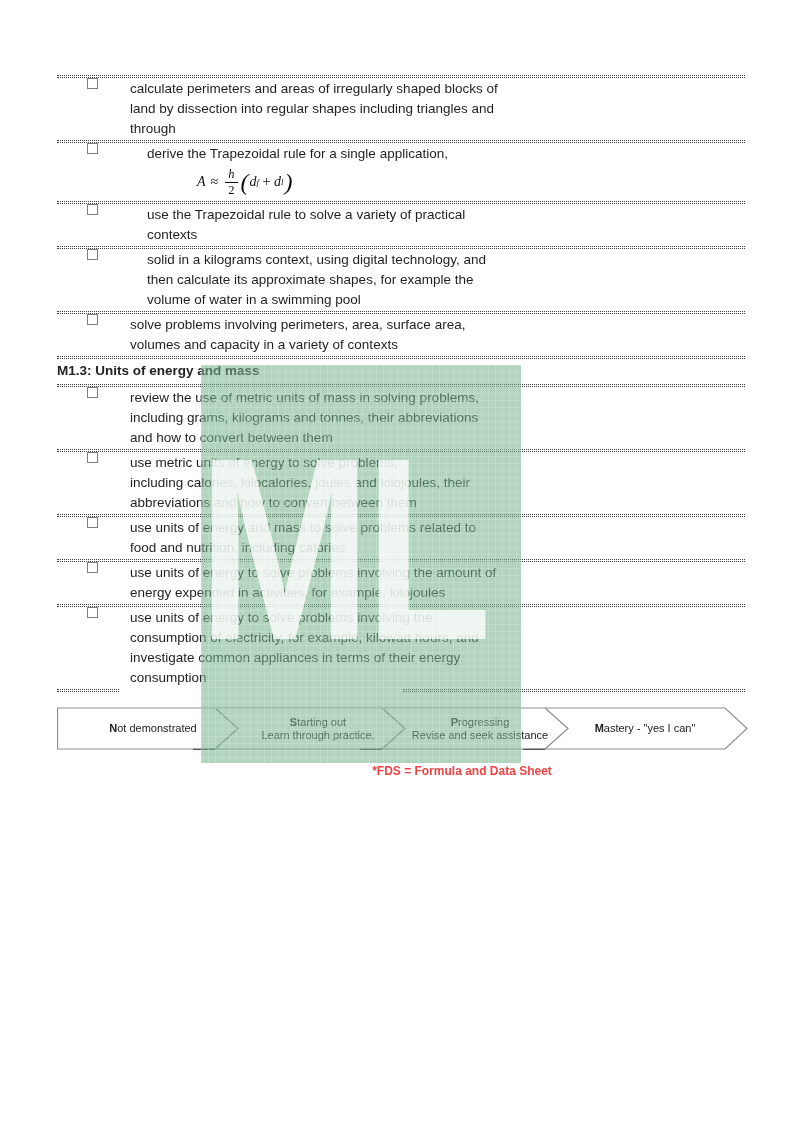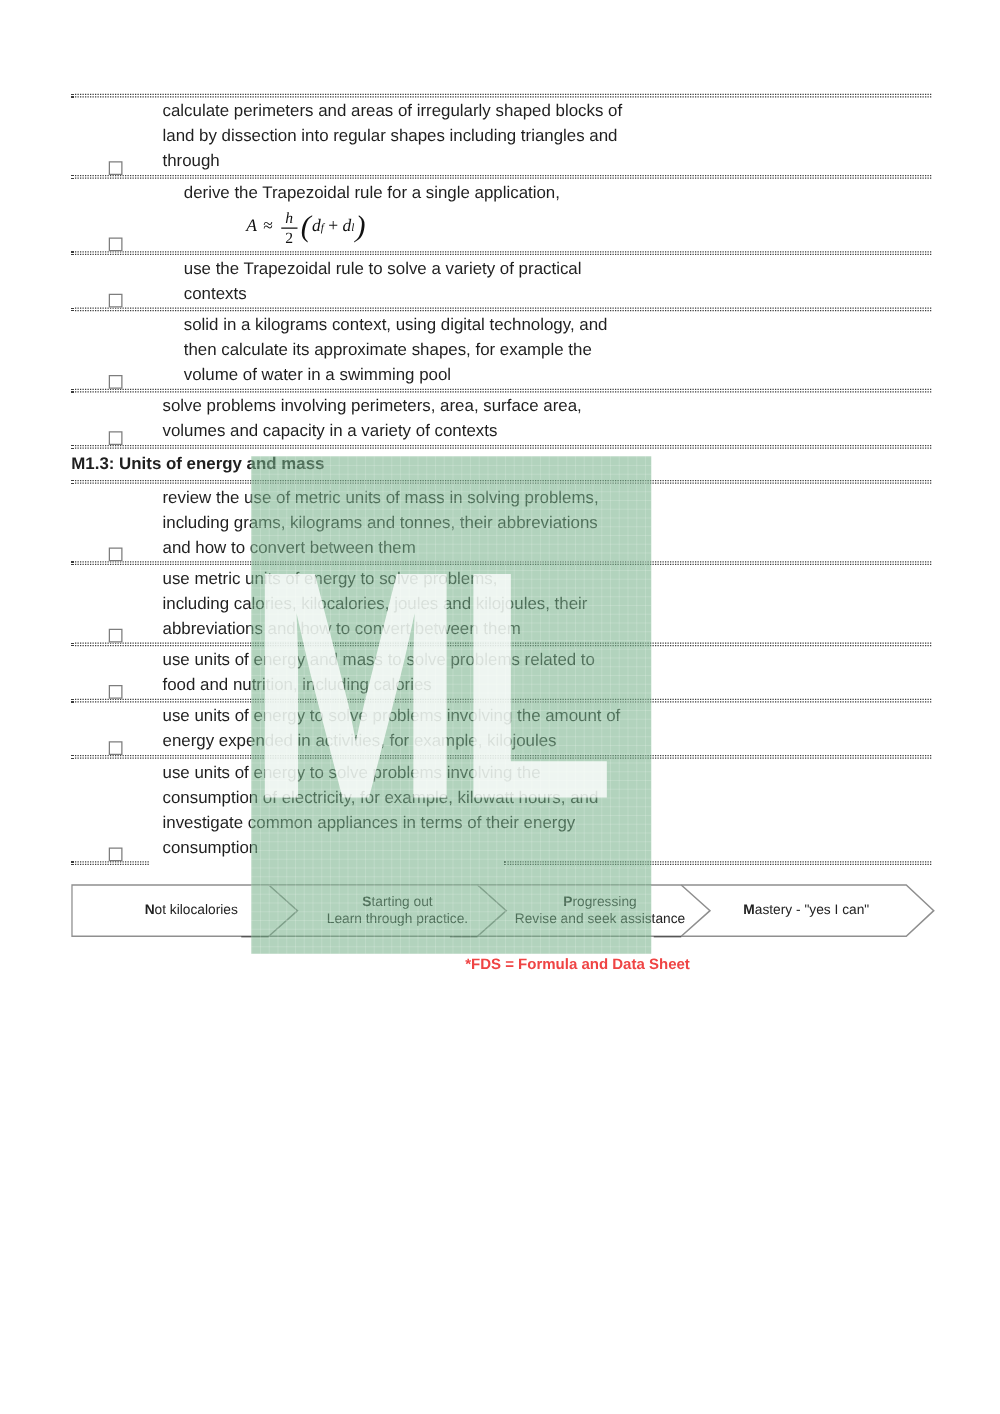--- a/index.html
+++ b/index.html
@@ -16,21 +16,21 @@
     border-bottom:1px dotted #3d3d3d;
   }
   .partial-sep { position:relative; height:3px; }
   .partial-sep span {
     position:absolute; top:0; height:1px;
     border-top:1px dotted #3d3d3d; border-bottom:1px dotted #3d3d3d;
   }
   .partial-sep .seg-left  { left:0; width:62px; }
   .partial-sep .seg-right { left:346px; right:0; }
 
-  .row { display:flex; align-items:flex-end; }
+  .row { display:flex; align-items:flex-start; }
   .cb-col { flex:0 0 73px; display:flex; }
   .checkbox {
     width:11px; height:11px; margin-left:30px;
     border:1.5px solid #7d7d7d; background:#fff; box-sizing:border-box;
   }
   .txt-col { flex:1; font-size:13.5px; line-height:20px; padding:1px 0; }
   .txt-col.indent2 { padding-left:17px; }
   .txt-line { white-space:nowrap; }
 
   .section-header {
@@ -223,21 +223,21 @@
 
   <div class="progress-bar">
     <svg width="691" height="43" viewBox="0 0 691 43">
       <path d="M0.5,1 H668 L690,21.5 L668,42 H0.5 Z" fill="#ffffff" stroke="#8f8f8f" stroke-width="1.2"></path>
       <path d="M158,1 L181,21.5 L158,42" fill="none" stroke="#8f8f8f" stroke-width="1.2"></path>
       <path d="M325,1 L348,21.5 L325,42" fill="none" stroke="#8f8f8f" stroke-width="1.2"></path>
       <path d="M488,1 L511,21.5 L488,42" fill="none" stroke="#8f8f8f" stroke-width="1.2"></path>
       <path d="M136,42.5 h22 M303,42.5 h22 M466,42.5 h22" stroke="#555555" stroke-width="1.5"></path>
     </svg>
     <div class="stage stage-1">
-      <div class="stage-line1">Not kilocalories</div>
+      <div class="stage-line1">Not demonstrated</div>
     </div>
     <div class="stage stage-2">
       <div class="stage-line1">Starting out</div>
       <div class="stage-line2">Learn through practice.</div>
     </div>
     <div class="stage stage-3">
       <div class="stage-line1">Progressing</div>
       <div class="stage-line2">Revise and seek assistance</div>
     </div>
     <div class="stage stage-4">

